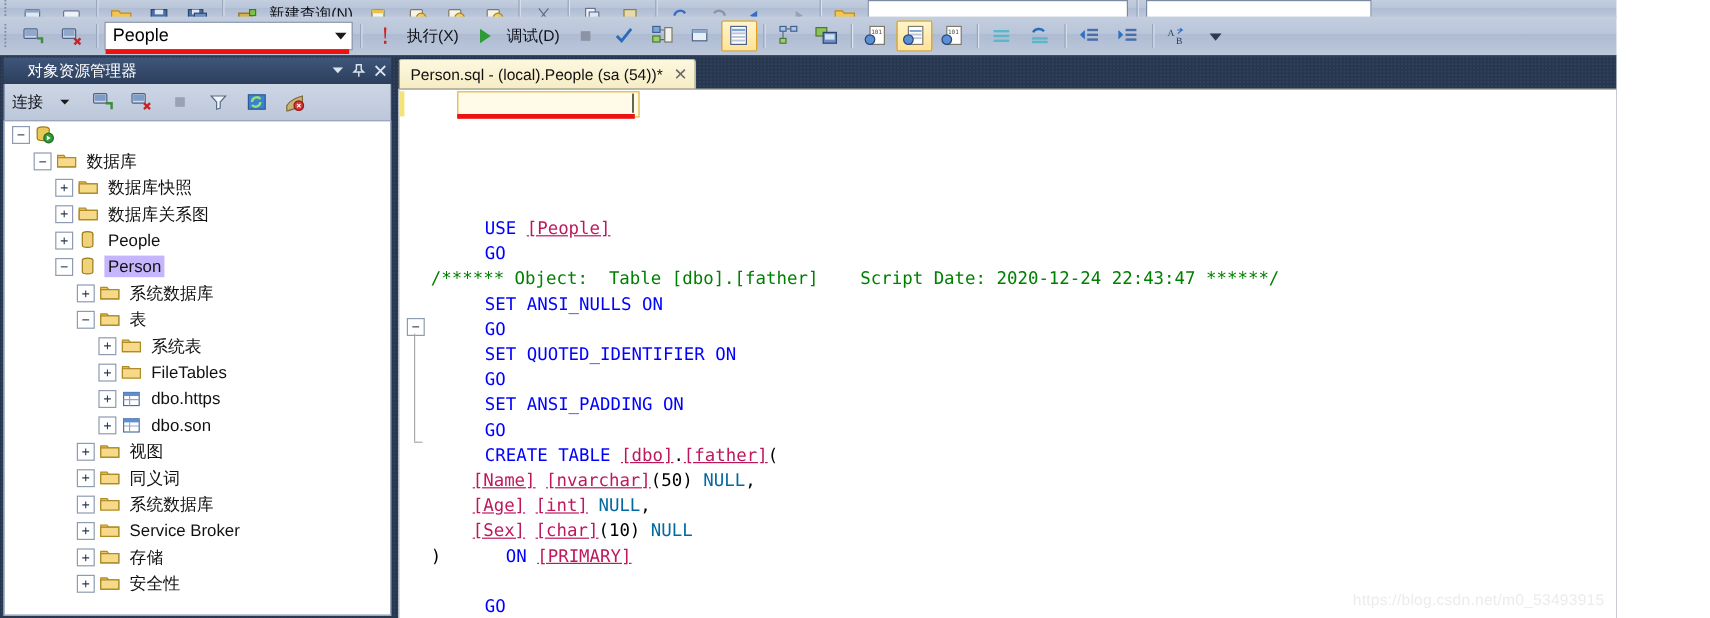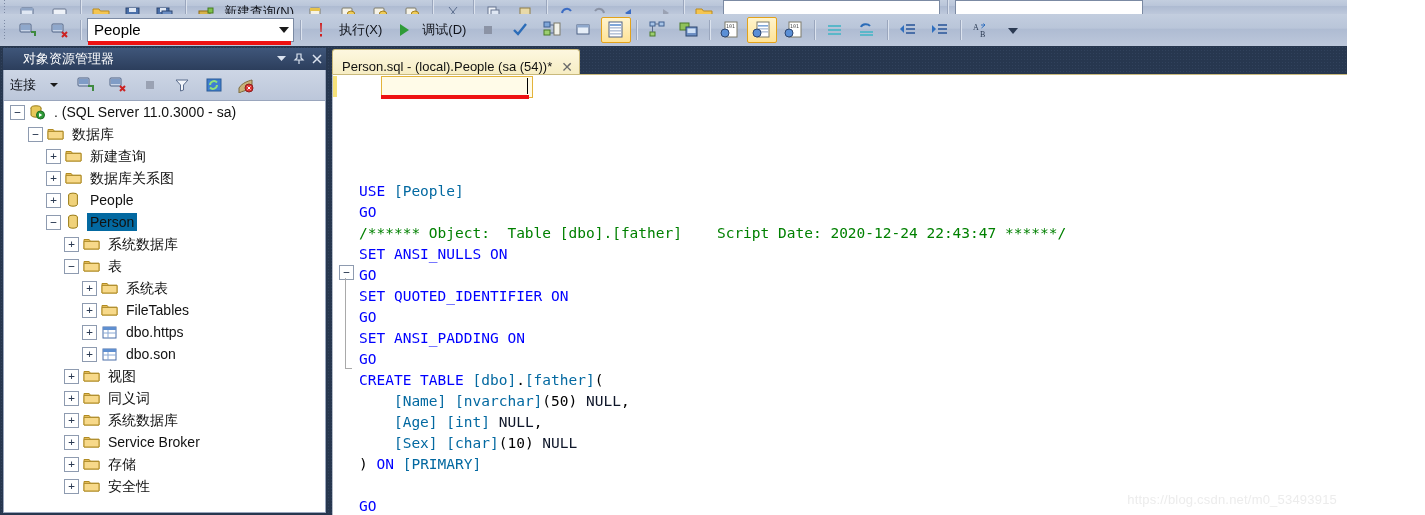--- a/index.html
+++ b/index.html
@@ -54,42 +54,42 @@
   #oe-tb{height:30px;background:linear-gradient(to bottom,#cdd6e5,#bcc7da);
     border:1px solid #9aa6bd;border-top:none;display:flex;align-items:center;padding-left:4px;}
   #oe-tb .cn{font-size:13px;color:#10131a;padding:0 2px 0 2px;}
   #oe-tree{flex:1;background:#fff;border:1px solid #9aa6bd;border-top:none;overflow:hidden;position:relative;}
   .node{display:flex;align-items:center;height:22px;white-space:nowrap;font-size:14px;color:#111;}
   .node .exp{width:13px;height:13px;margin-right:3px;flex:none;
     border:1px solid #8e9bb0;background:#fff;display:flex;align-items:center;justify-content:center;
     font-family:"DejaVu Sans Mono",monospace;font-size:11px;line-height:11px;color:#2b3a52;}
   .node .ico{width:18px;height:16px;margin-right:5px;flex:none;display:flex;align-items:center;justify-content:center;}
   .node .lbl{padding:0 3px;line-height:18px;}
-  .node.sel .lbl{background:#0369a1;}
+  .node.sel .lbl{background:#c4b5fd;}
 
   
   #ed{position:absolute;left:332px;top:48px;width:1093px;height:467px;}
   #ed-tabs{height:26px;display:flex;align-items:flex-end;}
-  .tab{height:24px;display:flex;align-items:flex-end;padding:0 6px 0 9px;
+  .tab{height:24px;display:flex;align-items:center;padding:0 6px 0 9px;
     background:linear-gradient(to bottom,#fdf7df,#f6edc4);
     border:1px solid #c9b97c;border-bottom:none;border-radius:3px 3px 0 0;
     font-size:13px;color:#111;}
   .tab .x{margin-left:9px;color:#6a6a6a;font-size:14px;line-height:14px;}
   #ed-body{position:absolute;left:0;top:26px;width:1093px;height:441px;background:#fff;
     border:1px solid #b6bdc9;border-top:1px solid #c9b97c;overflow:hidden;}
   #gutter{position:absolute;left:0;top:0;width:26px;height:100%;background:#fff;}
   .chg{position:absolute;left:0;width:4px;height:21px;background:#f6e27a;}
   #code{position:absolute;left:26px;top:0;right:0;height:100%;
     font-family:"DejaVu Sans Mono","Liberation Mono",monospace;font-size:14.5px;line-height:21px;
     white-space:pre;color:#000;padding-top:1px;}
   .ln{height:21px;position:relative;}
-  .kw{color:#0000ff;}
+  .kw{color:#0000ff;margin-left:45px;}
   .cm{color:#008000;}
-  .id{color:#0369a1;}
-  .gy{color:#0f172a;}
+  .id{color:#be185d;text-decoration:underline;}
+  .gy{color:#0369a1;}
   .pl{color:#000000;}
   #hl{position:absolute;left:22px;top:1px;width:150px;height:20px;
     border:1px solid #e3b33a;background:rgba(255,247,214,.55);}
   #hl-red{position:absolute;left:22px;top:20px;width:148px;height:4px;background:#ee1111;}
   #caret{position:absolute;left:168px;top:3px;width:1px;height:16px;background:#000;}
   .foldline{position:absolute;left:12px;width:1px;background:#a9a9a9;}
   .foldbox{position:absolute;left:6px;width:13px;height:13px;border:1px solid #8e9bb0;background:#fff;
     display:flex;align-items:center;justify-content:center;
     font-family:"DejaVu Sans Mono",monospace;font-size:11px;line-height:11px;color:#2b3a52;}
   .foldtick{position:absolute;left:12px;width:7px;height:1px;background:#a9a9a9;}
@@ -454,21 +454,20 @@
         <div class="node" style="padding-left: 6px;">
           <span class="exp">−</span>
           <span class="ico">
             <svg width="16" height="16" viewBox="0 0 16 16">
               <ellipse cx="7" cy="4" rx="5" ry="2.2" fill="#e7c85a" stroke="#9a7c18"></ellipse>
               <path d="M2 4v7c0 1.2 2.2 2.2 5 2.2s5-1 5-2.2V4" fill="#e7c85a" stroke="#9a7c18"></path>
               <circle cx="11.5" cy="11" r="4" fill="#2f9b38" stroke="#1d6b24"></circle>
               <path d="M10 9l3.2 2-3.2 2z" fill="#fff"></path>
             </svg>
           </span>
-          <span class="lbl">. (SQL Server 11.0.3000 - sa)</span>
         </div>
         <div class="node" style="padding-left: 24px;">
           <span class="exp">−</span>
           <span class="ico">
             <svg width="17" height="14" viewBox="0 0 17 14">
               <path d="M1 2.5h5.2l1.3 1.8H16V12H1z" fill="#f2c766" stroke="#b08b23"></path>
               <path d="M1 4.3h15V12H1z" fill="#f6d храм"></path>
               <path d="M1 4.3h15V12H1z" fill="#f7d98a" stroke="#b08b23"></path>
             </svg>
           </span>
@@ -476,21 +475,21 @@
         </div>
         <div class="node" style="padding-left: 42px;">
           <span class="exp">+</span>
           <span class="ico">
             <svg width="17" height="14" viewBox="0 0 17 14">
               <path d="M1 2.5h5.2l1.3 1.8H16V12H1z" fill="#f2c766" stroke="#b08b23"></path>
               <path d="M1 4.3h15V12H1z" fill="#f6d храм"></path>
               <path d="M1 4.3h15V12H1z" fill="#f7d98a" stroke="#b08b23"></path>
             </svg>
           </span>
-          <span class="lbl">新建查询</span>
+          <span class="lbl">数据库快照</span>
         </div>
         <div class="node" style="padding-left: 42px;">
           <span class="exp">+</span>
           <span class="ico">
             <svg width="17" height="14" viewBox="0 0 17 14">
               <path d="M1 2.5h5.2l1.3 1.8H16V12H1z" fill="#f2c766" stroke="#b08b23"></path>
               <path d="M1 4.3h15V12H1z" fill="#f6d храм"></path>
               <path d="M1 4.3h15V12H1z" fill="#f7d98a" stroke="#b08b23"></path>
             </svg>
           </span>

